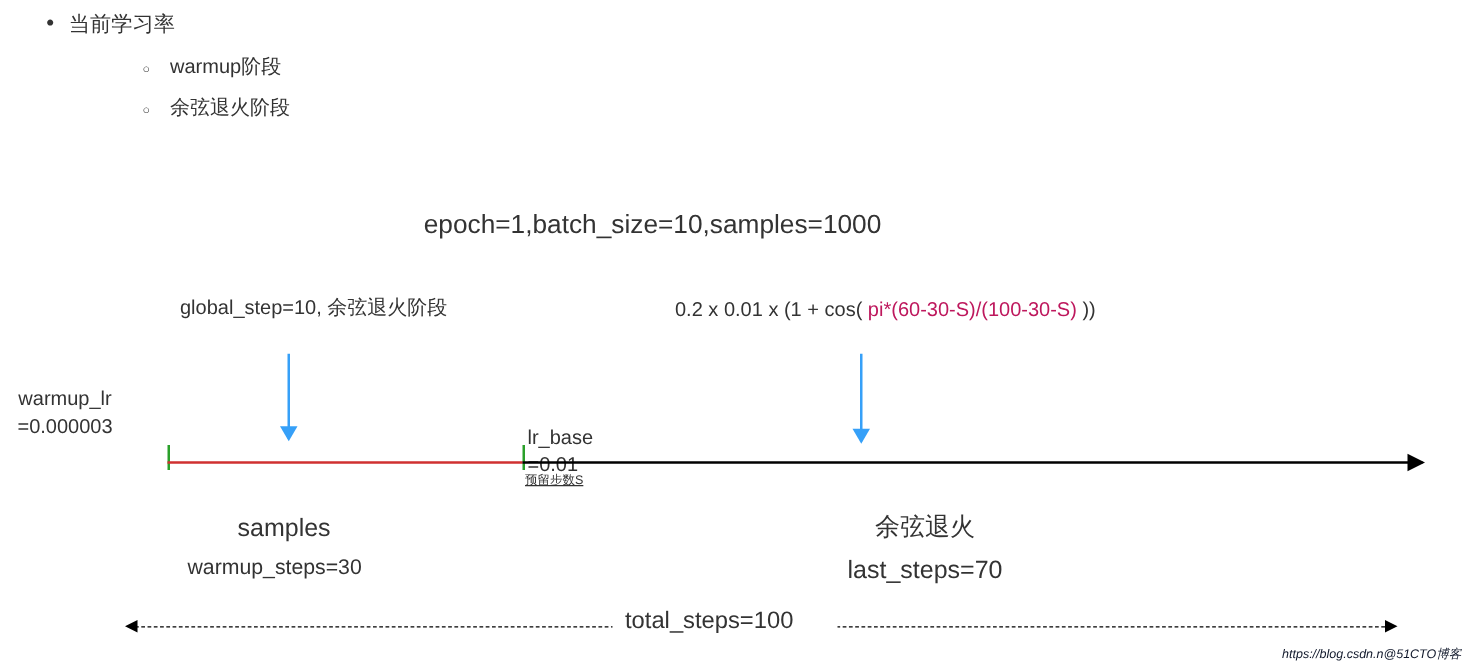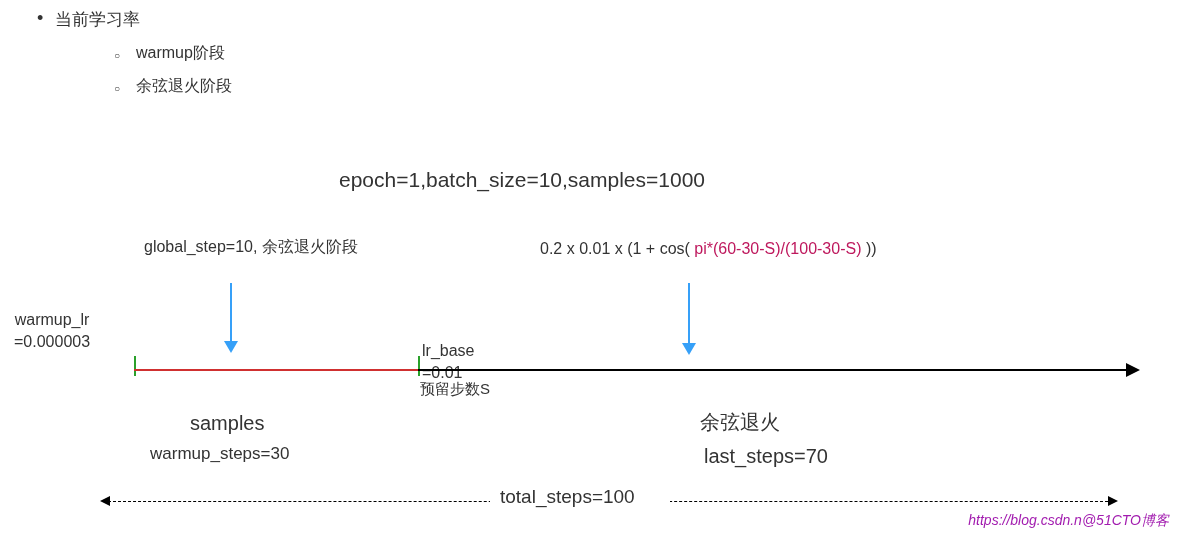--- a/index.html
+++ b/index.html
@@ -10,27 +10,27 @@
   .bullet-sub::before { content: "○"; position: absolute; left: -22px; font-size: 10px; top: 7px; color: #333; }
   .sub1 { left: 112px; top: 43px; }
   .sub2 { left: 112px; top: 76px; }
   .title { position: absolute; left: 339px; top: 168px; font-size: 21px; text-align: center; }
   .lbl { position: absolute; font-size: 16px; line-height: 1.4; }
   .warmup-lr { left: 14px; top: 309px; text-align: center; }
   .gs10 { left: 144px; top: 236px; }
   .lrbase { left: 422px; top: 296px; margin-top: 44px; }
   .aftertext { left: 540px; top: 238px; }
   .red { color: #be185d; }
-  .hold { left: 420px; top: 378px; font-size: 15px; }
+  .hold { left: 420px; top: 378px; font-size: 10px; text-decoration: underline; }
   .warmup-name { left: 190px; top: 409px; font-size: 20px; }
   .warmup-steps { left: 150px; top: 442px; font-size: 17px; }
   .cos-name { left: 700px; top: 408px; font-size: 20px; }
-  .last-steps { left: 704px; top: 442px; font-size: 20px; text-align: right; }
+  .last-steps { left: 678px; top: 442px; font-size: 20px; text-align: right; }
   .total { left: 500px; top: 484px; font-size: 19px; }
-  .watermark { position: absolute; right: 10px; bottom: 6px; color: #a21caf; font-size: 14px; font-style: italic; }
+  .watermark { position: absolute; right: 10px; bottom: 6px; color: #0f172a; font-size: 10px; font-style: italic; }
 
   
   .axis { position: absolute; height: 2px; top: 369px; }
   .axis-warm { left: 134px; width: 284px; background: #d03030; }
   .axis-rest { left: 418px; width: 720px; background: #000; }
   .axis-arrow { position: absolute; right: -2px; top: -6px; width: 0; height: 0; border-left: 14px solid #000; border-top: 7px solid transparent; border-bottom: 7px solid transparent; }
   .tick { position: absolute; width: 2px; height: 20px; background: #2aa02a; top: 356px; }
   .tick1 { left: 134px; }
   .tick2 { left: 418px; }
 

